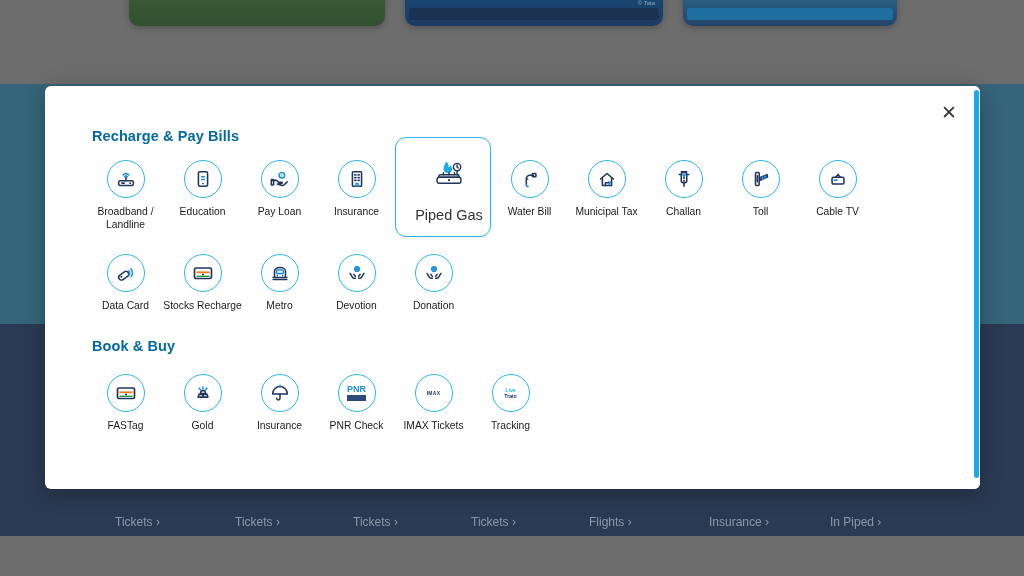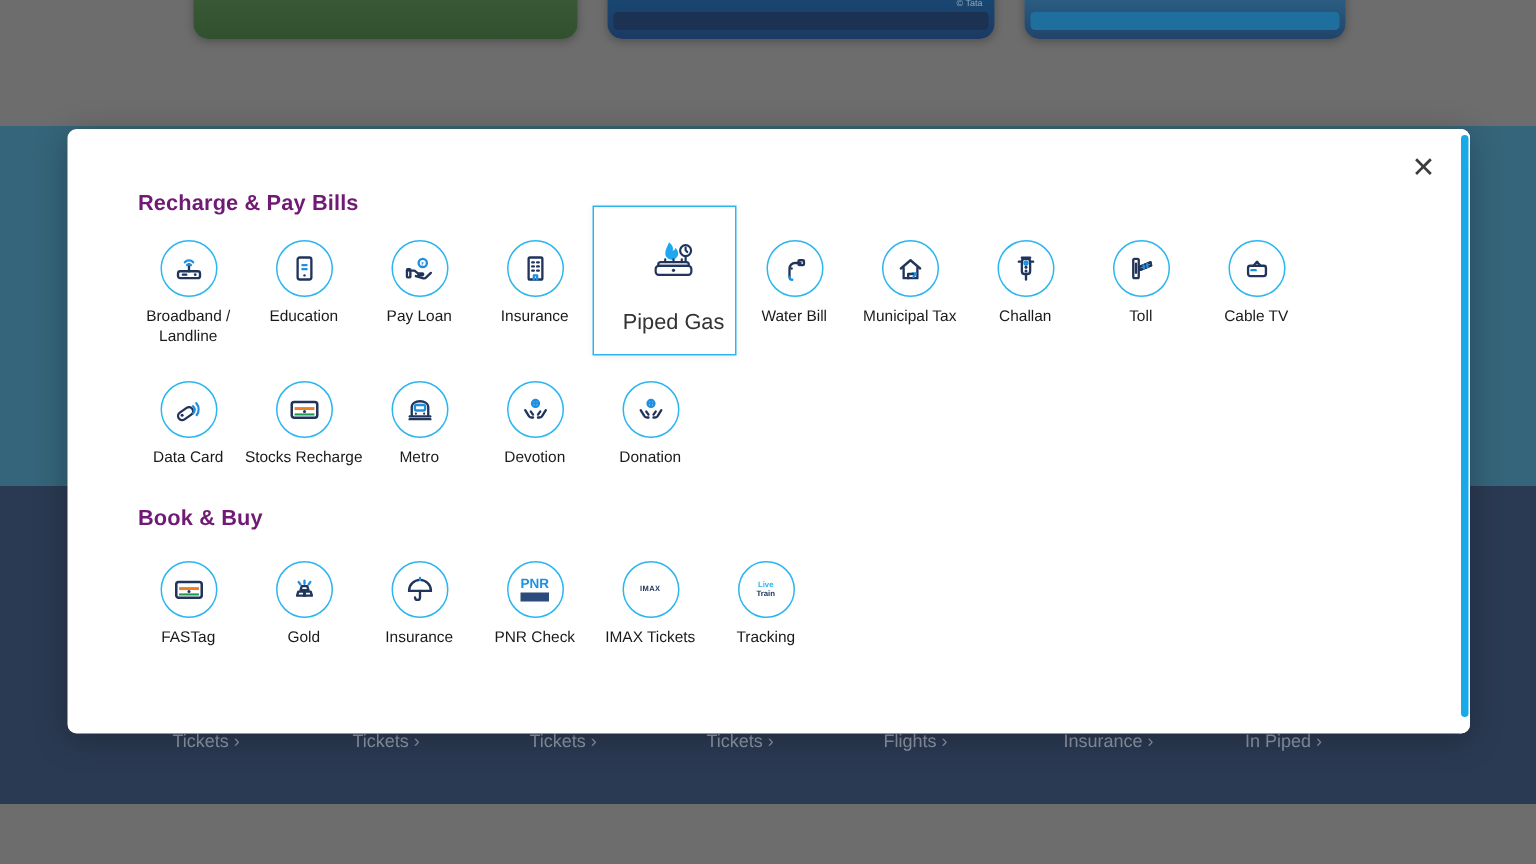--- a/index.html
+++ b/index.html
@@ -23,21 +23,21 @@
     box-shadow:0 2px 6px rgba(0,0,0,.25);
   }
   .hero-card.c1 { left:129px;  width:256px; background:linear-gradient(#4a6b3e 0%, #3f5e38 55%, #31502f 100%); }
   .hero-card.c2 { left:405px;  width:258px; background:linear-gradient(#0d2c4f 0%, #16527e 50%, #1c3a63 100%); }
   .hero-card.c3 { left:683px;  width:214px; background:linear-gradient(#2c4a63 0%, #2f6a8e 60%, #22436a 100%); }
   .hero-card .band { position:absolute; left:4px; right:4px; bottom:6px; height:12px; border-radius:3px; }
   .hero-card.c2 .band { background:#1b3252; }
   .hero-card.c3 .band { background:#1f6f9e; }
   .hero-card .wm { position:absolute; right:8px; bottom:20px; font-size:6px; color:rgba(255,255,255,.5); }
 
-  .footer-links { position:absolute; left:0; top:487px; width:808px; height:20px;padding-left:24px; }
+  .footer-links { position:absolute; left:0; top:515px; width:808px; height:20px;padding-left:24px; }
   .footer-link {
     position:absolute; top:0; font-size:12px; color:#8e97a8; white-space:nowrap;
   }
 
   
   .modal {
     position:absolute; left:45px; top:86px; width:935px; height:403px;
     background:#ffffff; border-radius:6px;
     box-shadow:0 4px 22px rgba(0,0,0,.28);
     overflow:hidden;
@@ -49,21 +49,21 @@
     position:absolute; right:1px; top:4px; width:5px; height:388px;
     background:#19a9e8; border-radius:3px;
   }
   .close-btn {
     position:absolute; right:20px; top:16px; width:22px; height:22px;
     color:#3c3c3c; font-size:19px; line-height:22px; text-align:center;
     cursor:pointer; font-family:"Liberation Sans", sans-serif;
   }
 
   .section-title {
-    position:absolute; left:47px; font-size:14.5px; font-weight:bold; color:#701a75;
+    position:absolute; left:47px; font-size:14.5px; font-weight:bold; color:#0369a1;
     letter-spacing:.1px;
   }
 
   
   .row { position:absolute; left:42px; display:flex; }
   .tile {
     width:77px; display:flex; flex-direction:column; align-items:center;
     cursor:pointer;
   }
   .circ {
@@ -73,21 +73,21 @@
     background:#fff;
   }
   .tile-label {
     margin-top:8px; font-size:10.3px; font-weight:normal; color:#1a1a1a;
     text-align:center; line-height:1.22; width:84px;
   }
 
   
   .tile.selected {
     position:relative; width:96px; height:100px;
-    border:1.8px solid #2bb6f0; border-radius:0; background:#fff;
+    border:1.8px solid #2bb6f0; border-radius:11px; background:#fff;
     justify-content:center; margin-top:-23px;
     box-shadow:0 1px 5px rgba(0,0,0,.07);
     z-index:5;
     padding-left:12px;
   }
   .tile.selected .circ { border:none; width:46px; height:46px; }
   .tile.selected .tile-label {
     font-size:14.5px; font-weight:normal; color:#333; margin-top:11px; width:auto;
   }
 

